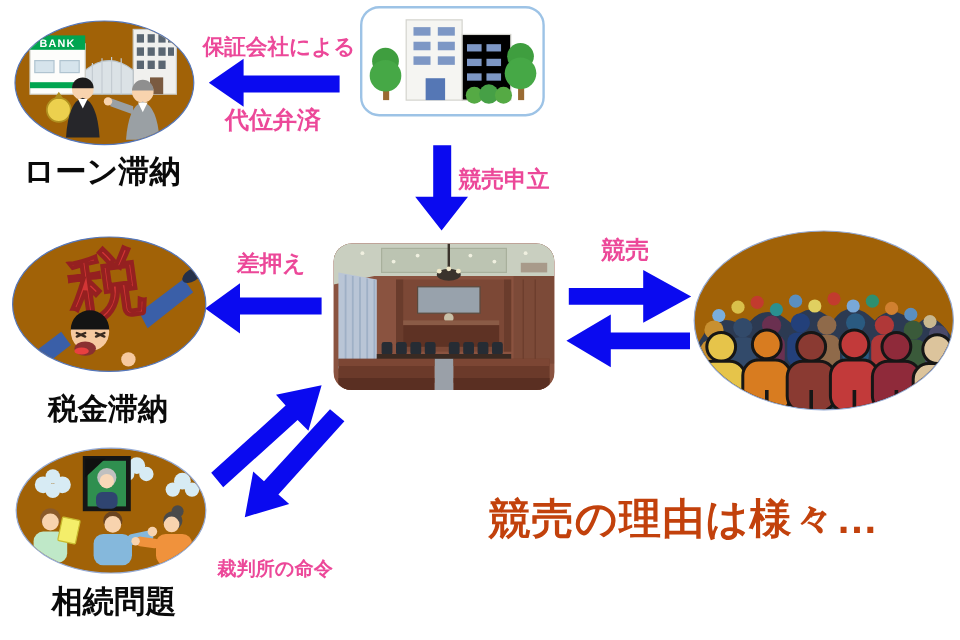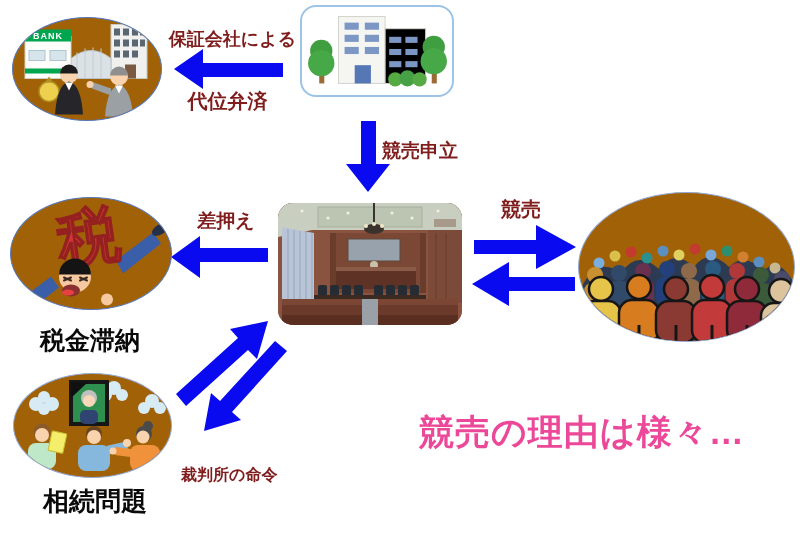--- a/index.html
+++ b/index.html
@@ -15,27 +15,27 @@
   .oval.thin{border:1px solid #93a9d4;}
   .oval svg{position:absolute;left:0;top:0;width:100%;height:100%;}
   
   .roundbox{
     position:absolute;border:2px solid #9dc3e6;border-radius:16px;background:#fff;overflow:hidden;
   }
   .photo{
     position:absolute;border-radius:15px;overflow:hidden;background:#8a5340;
   }
   
-  .lbl{position:absolute;font-weight:600;color:#7f1d1d;white-space:nowrap;line-height:1.25;}
+  .lbl{position:absolute;font-weight:600;color:#ec4899;white-space:nowrap;line-height:1.25;}
   .lbl.center{text-align:center;}
   .node-label{position:absolute;font-weight:700;color:#0a0a0a;text-align:center;white-space:nowrap;}
   .guarantee-label{color:#ee7840;}
   .title-red{
-    position:absolute;font-size:35px;font-weight:800;color:#ec4899;
-    white-space:nowrap;letter-spacing:1px;margin-left:12px;
+    position:absolute;font-size:35px;font-weight:800;color:#c2410c;
+    white-space:nowrap;letter-spacing:1px;
   }
   .arrow-layer{position:absolute;left:0;top:0;width:800px;height:533px;pointer-events:none;}
   .arrow-layer polygon{fill:#0a0af0;}
 </style>
 </head>
 <body>
 
 <div class="canvas">
 
   <svg class="arrow-layer" viewBox="0 0 800 533">
@@ -116,20 +116,21 @@
       <polygon points="52,64 60,64 56,72" fill="#ffffff"></polygon>
 
       <circle cx="106" cy="58" r="9" fill="#f8d3ae"></circle>
       <path d="M97,57 A9,9 0 0 1 115,57 Z" fill="#8f8f8f"></path>
       <path d="M92,98 Q94,70 106,66 Q118,70 120,98 Z" fill="#9aa0a4"></path>
       <polygon points="102,67 110,67 106,75" fill="#ffffff"></polygon>
       <path d="M98,70 L78,63 L79,70 L98,77 Z" fill="#9aa0a4"></path>
       <circle cx="77" cy="66" r="3.5" fill="#f8d3ae"></circle>
     </svg>
   </div>
+  <div class="node-label" style="left:5px;top:126px;width:160px;font-size:26px;">ローン滞納</div>
 
   <div class="oval" style="left:10px;top:197px;width:160px;height:111px;">
     <svg viewBox="0 0 160 110">
       <path d="M105,62 L142,34 L150,45 L112,75 Z" fill="#3a5fa8"></path>
       <ellipse cx="149" cy="31" rx="9" ry="5" fill="#24304a" transform="rotate(-32 149 31)"></ellipse>
       <path d="M16,96 L40,78 L48,89 L26,106 Z" fill="#3a5fa8"></path>
       <text x="78" y="60" font-size="62" font-weight="bold" fill="#d23535" stroke="#952020" stroke-width="1.5" text-anchor="middle" transform="rotate(-8 78 40)">税</text>
       <circle cx="64" cy="78" r="16" fill="#f6c9a0"></circle>
       <path d="M48,76 A16,16 0 0 1 80,76 Z" fill="#141414"></path>
       <g stroke="#3a2a20" stroke-width="2" stroke-linecap="round">

